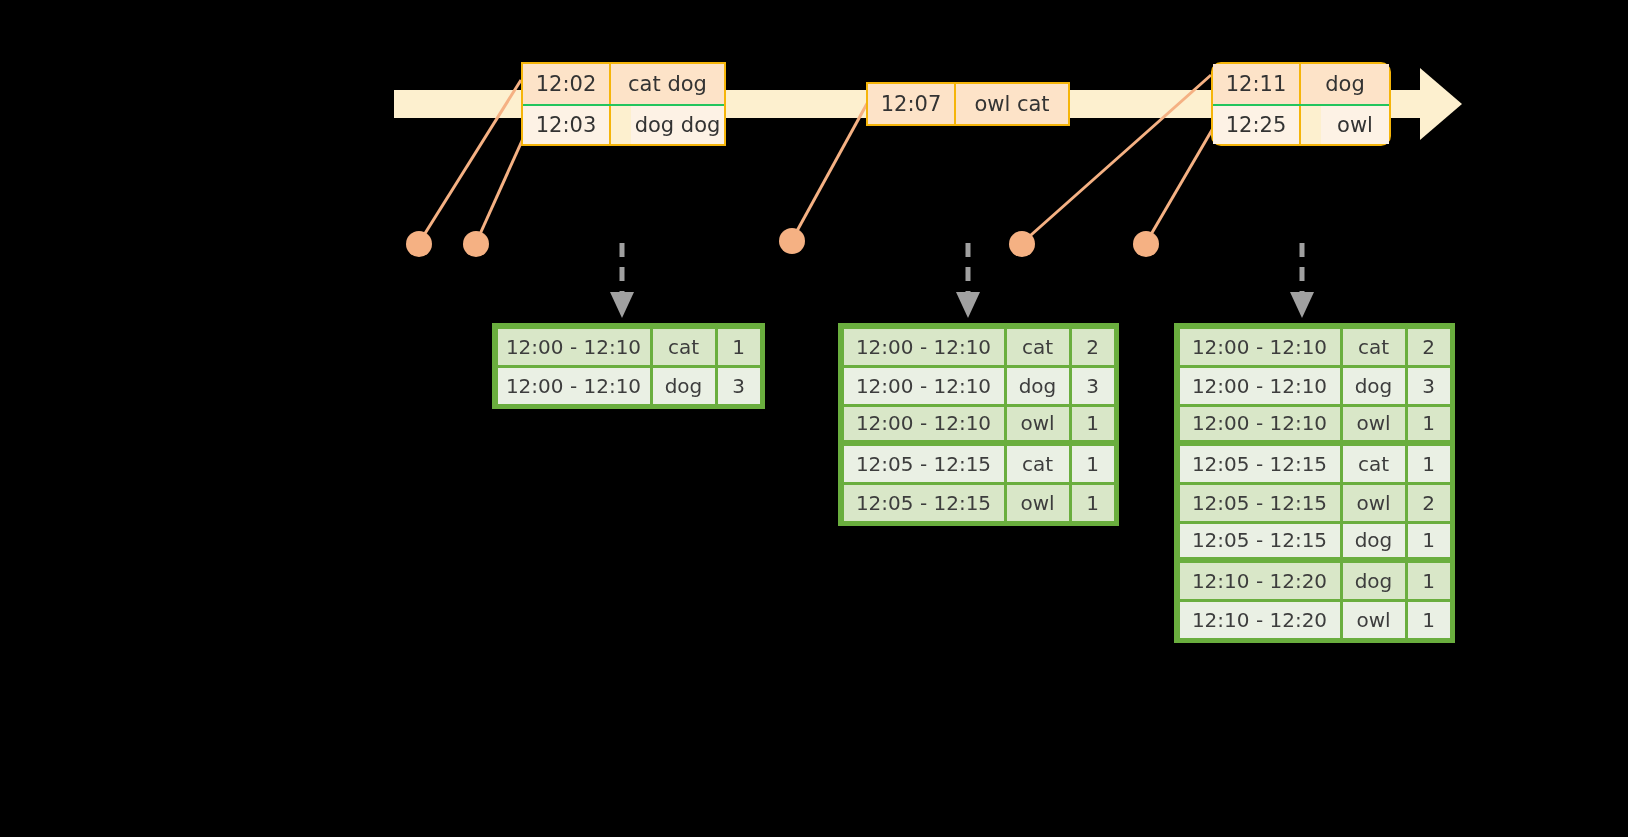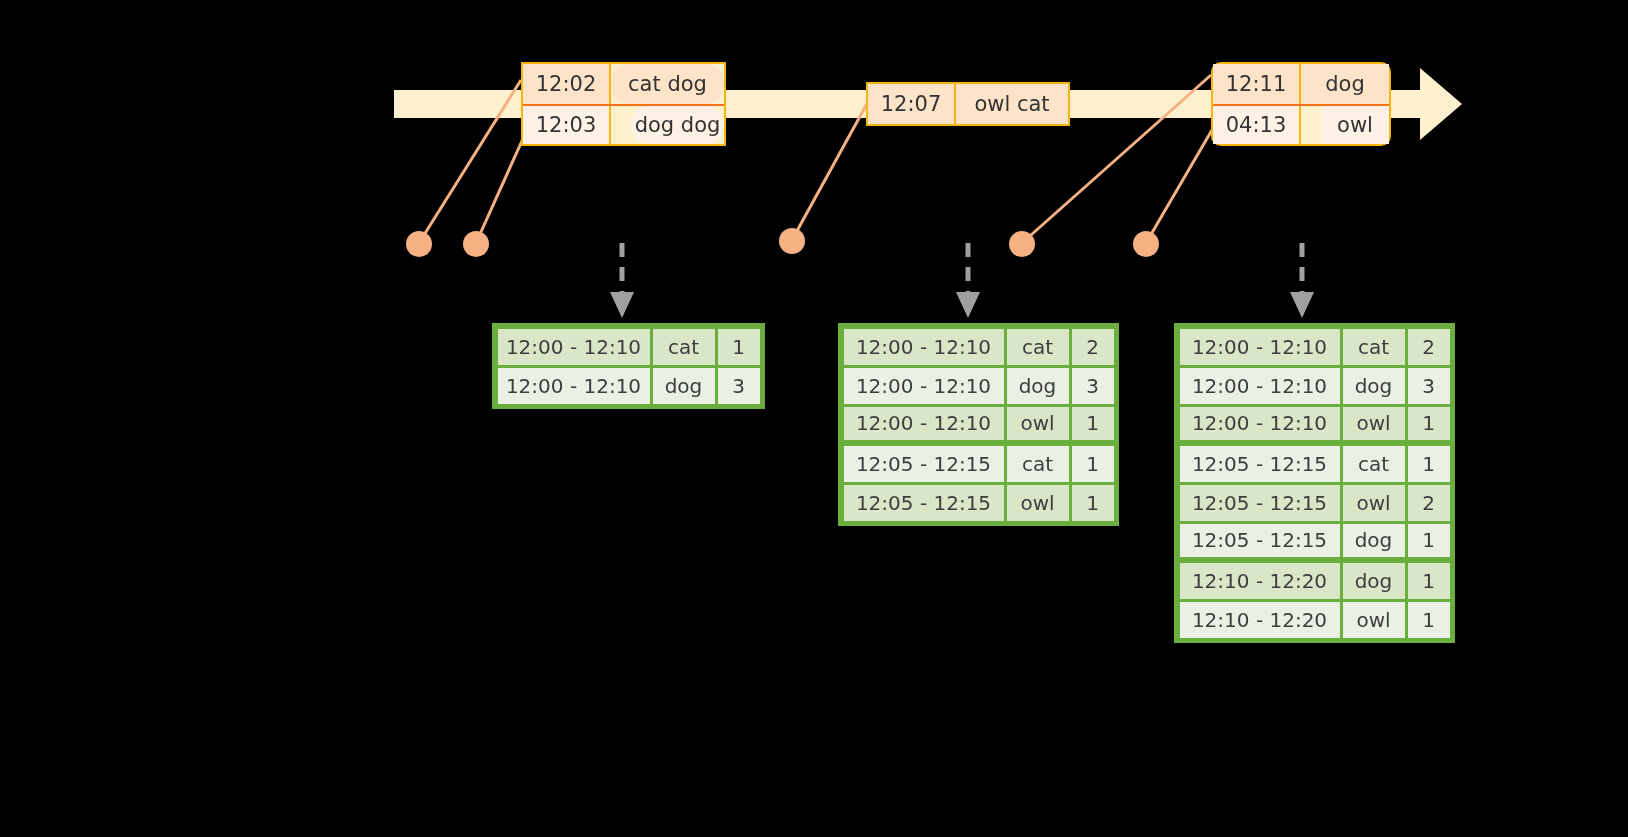--- a/index.html
+++ b/index.html
@@ -23,32 +23,32 @@
   }
 
   
   .ev-box{
     position:absolute;
     border:2px solid #f5b50a;
     box-sizing:border-box;
     background:#fdf0cf;
   }
   .ev-row{display:flex;height:40px;box-sizing:border-box;}
-  .ev-row + .ev-row{border-top:2px solid #f97316;gap:20px;}
+  .ev-row + .ev-row{border-top:2px solid #22c55e;gap:20px;}
   .ev-row.shade .c{background:#fde3c8;}
   .ev-row.plain .c{background:#fdf2e5;}
   .ev-row .c{
     display:flex;align-items:center;justify-content:center;
     font-size:21px;color:#333;box-sizing:border-box;
   }
   .ev-row .c.time{width:88px;border-right:2px solid #f5b50a;}
   .ev-row .c.words{flex:1;}
 
   #ev1{left:521px;top:62px;width:205px;}
-  #ev1 .c.words{width:115px;border-radius:18px;}
+  #ev1 .c.words{width:115px;}
   #ev2{left:866px;top:82px;width:204px;}
   #ev2 .c.words{width:112px;}
   #ev3{left:1211px;top:62px;width:180px;border-radius:10px;}
   #ev3 .c.words{width:88px;}
 
   
   .dot{
     position:absolute;width:26px;height:26px;border-radius:50%;
     background:#f5b183;
   }
@@ -135,21 +135,21 @@
       <div class="c words">owl cat</div>
     </div>
   </div>
 
   <div class="ev-box" id="ev3">
     <div class="ev-row shade">
       <div class="c time">12:11</div>
       <div class="c words">dog</div>
     </div>
     <div class="ev-row plain">
-      <div class="c time">04:13</div>
+      <div class="c time">12:25</div>
       <div class="c words">owl</div>
     </div>
   </div>
 
   <div class="res-table" id="t1">
       <div class="res-row shade">
         <div class="cell range">12:00 - 12:10</div>
         <div class="cell word">cat</div>
         <div class="cell count">1</div>
       </div>

